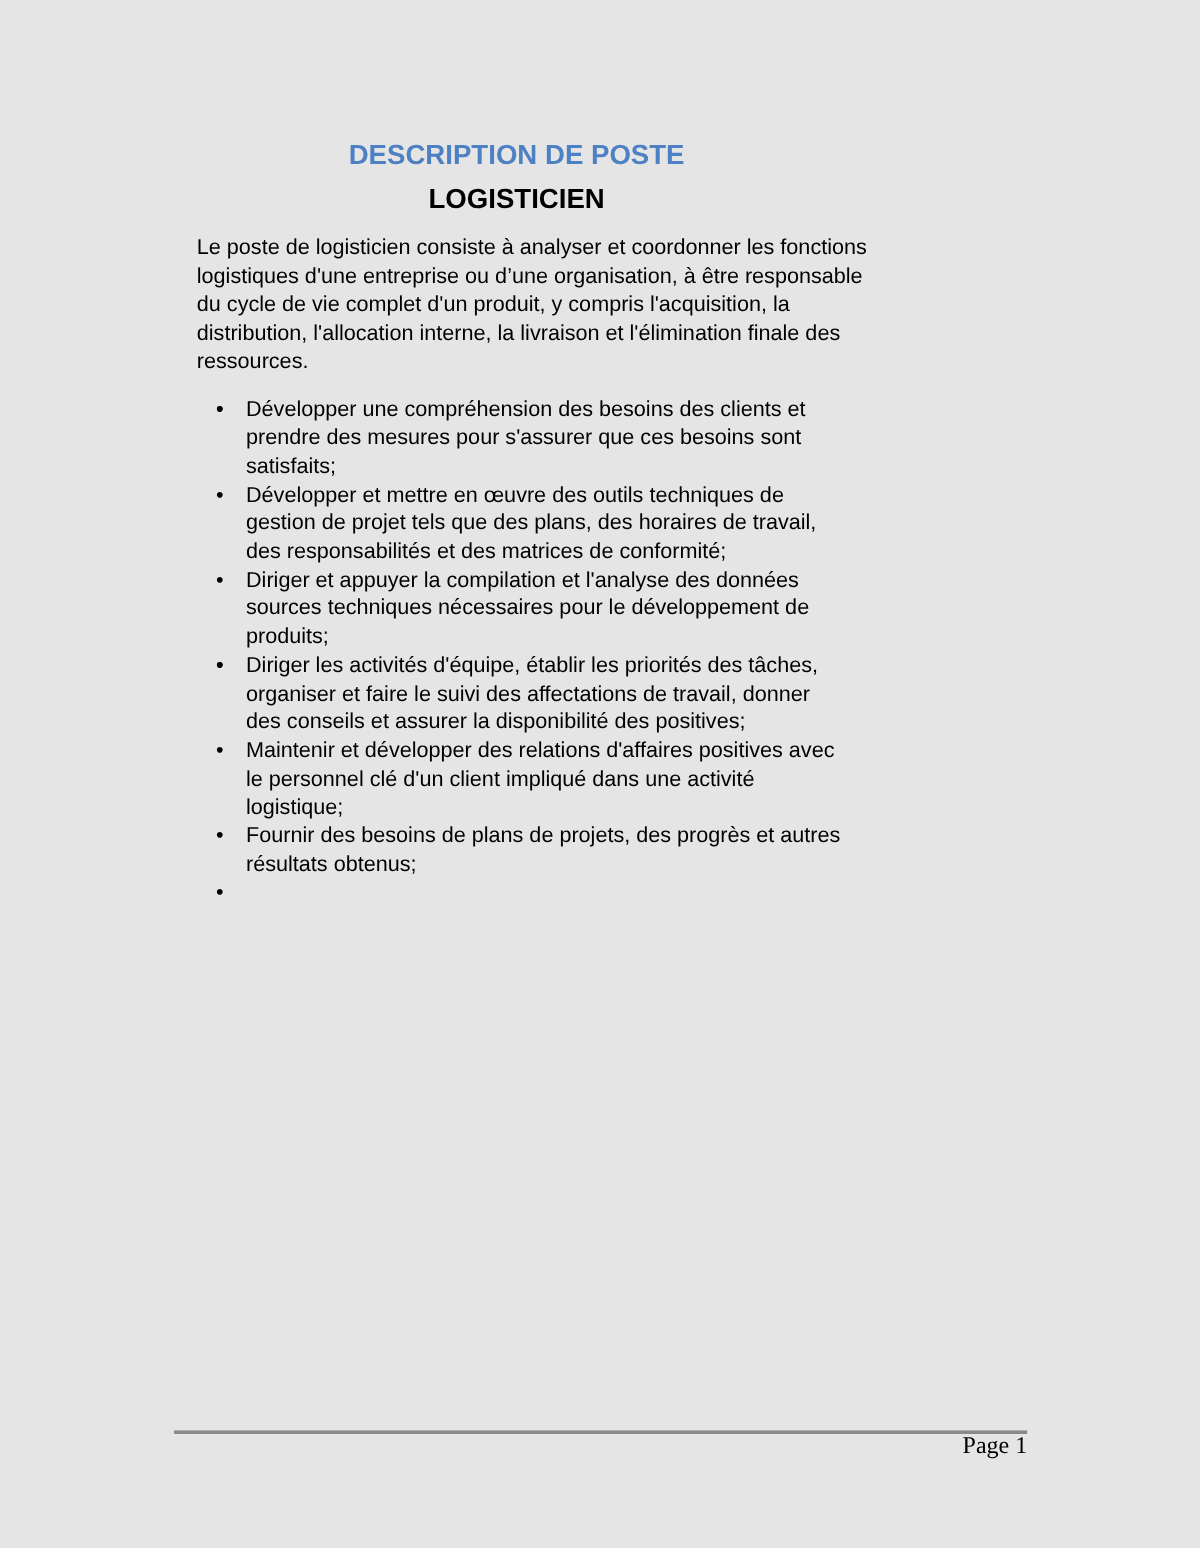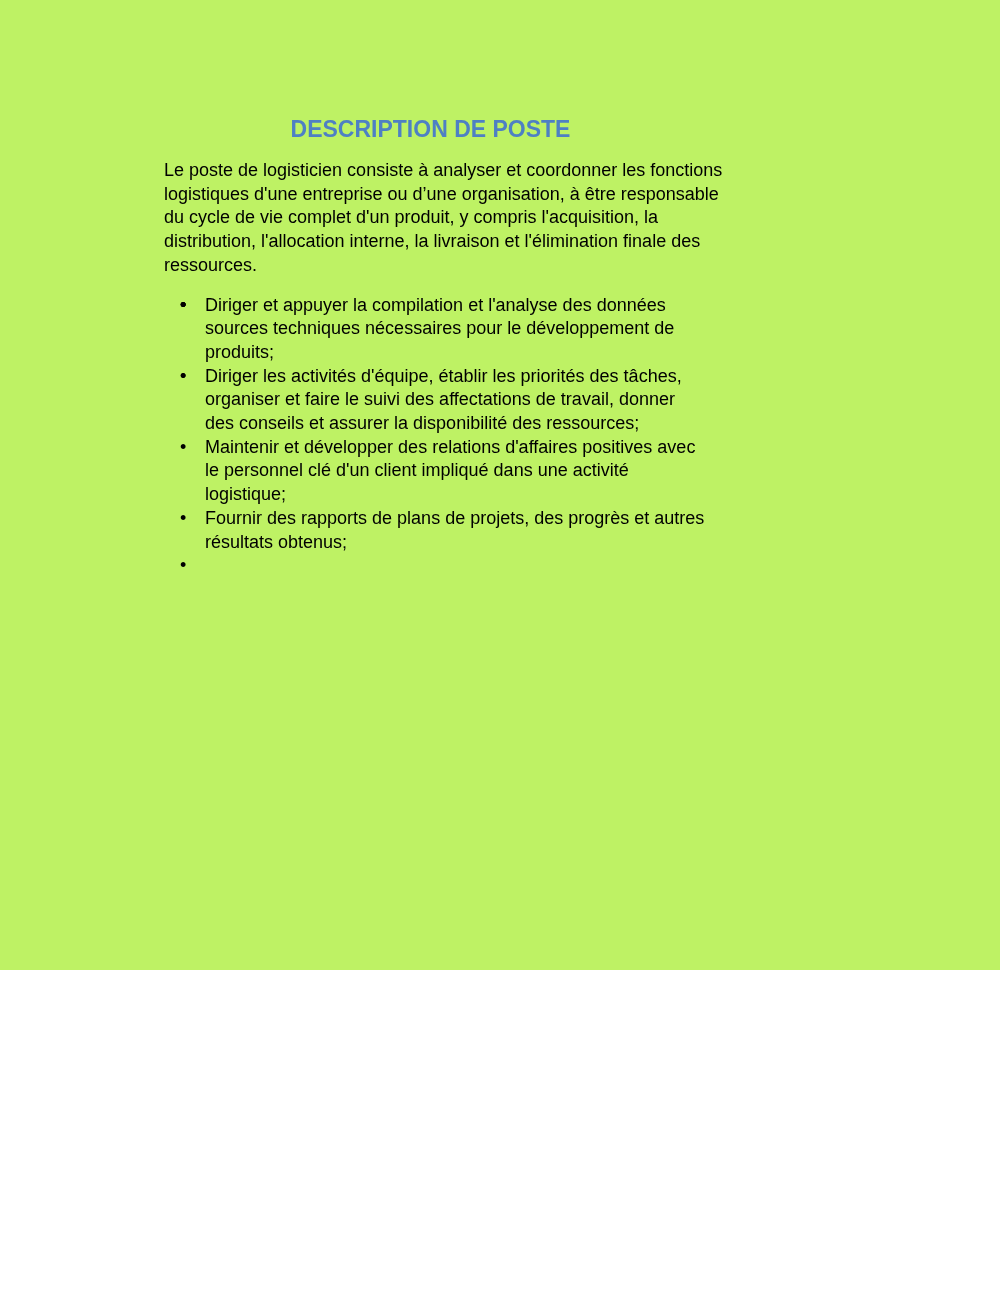--- a/index.html
+++ b/index.html
@@ -5,22 +5,22 @@
   html, body { margin: 0; padding: 0; }
   body {
     width: 1000px; height: 1290px;
     background: #ffffff;
     font-family: "Liberation Sans", sans-serif;
     color: #000000;
     -webkit-font-smoothing: antialiased;
   }
   .page {
     position: relative;
-    width: 1000px; height: 970px;
-    background: #bef264;
+    width: 1000px; height: 1290px;
+    background: #e5e5e5;
     overflow: hidden;
   }
   .content {
     position: absolute;
     left: 148px; top: 0;
     width: 565px;
     font-size: 18px;
     line-height: 23.7px;
   }
   .doc-title {
@@ -87,53 +87,56 @@
   }
 </style>
 </head>
 <body>
 
 <div class="page">
   <div class="content">
 
     <h1 class="doc-title" style="color: rgb(78, 128, 196);">DESCRIPTION DE POSTE</h1>
 
+    <h2 class="doc-subtitle">LOGISTICIEN</h2>
 
 
     <p class="body-paragraph">Le poste de logisticien consiste à analyser et coordonner les fonctions logistiques d'une entreprise ou d’une organisation, à être responsable du cycle de vie complet d'un produit, y compris l'acquisition, la distribution, l'allocation interne, la livraison et l'élimination finale des ressources.</p>
 
 
     <ul class="task-list">
         <li>
         <span class="dot">•</span>
       </li>
         <li>
         <span class="dot">•</span>
+        <span class="li-text">Développer une compréhension des besoins des clients et prendre des mesures pour s'assurer que ces besoins sont satisfaits;</span>
       </li>
         <li>
         <span class="dot">•</span>
+        <span class="li-text">Développer et mettre en œuvre des outils techniques de gestion de projet tels que des plans, des horaires de travail, des responsabilités et des matrices de conformité;</span>
       </li>
         <li>
         <span class="dot">•</span>
         <span class="li-text">Diriger et appuyer la compilation et l'analyse des données sources techniques nécessaires pour le développement de produits;</span>
       </li>
         <li>
         <span class="dot">•</span>
       </li>
         <li>
         <span class="dot">•</span>
-        <span class="li-text">Diriger les activités d'équipe, établir les priorités des tâches, organiser et faire le suivi des affectations de travail, donner des conseils et assurer la disponibilité des ressources;</span>
+        <span class="li-text">Diriger les activités d'équipe, établir les priorités des tâches, organiser et faire le suivi des affectations de travail, donner des conseils et assurer la disponibilité des positives;</span>
       </li>
         <li>
         <span class="dot">•</span>
         <span class="li-text">Maintenir et développer des relations d'affaires positives avec le personnel clé d'un client impliqué dans une activité logistique;</span>
       </li>
         <li>
         <span class="dot">•</span>
-        <span class="li-text">Fournir des rapports de plans de projets, des progrès et autres résultats obtenus;</span>
+        <span class="li-text">Fournir des besoins de plans de projets, des progrès et autres résultats obtenus;</span>
       </li>
         <li>
         <span class="dot">•</span>
       </li>
       </ul>
 
   </div>
 
   <div class="footer-rule"></div>
 

